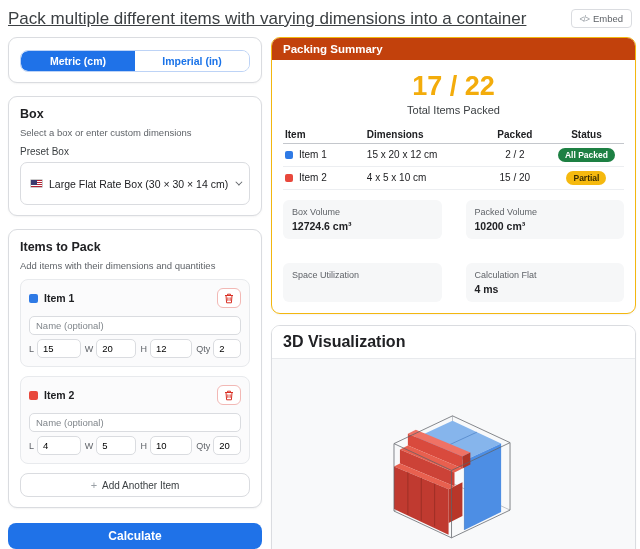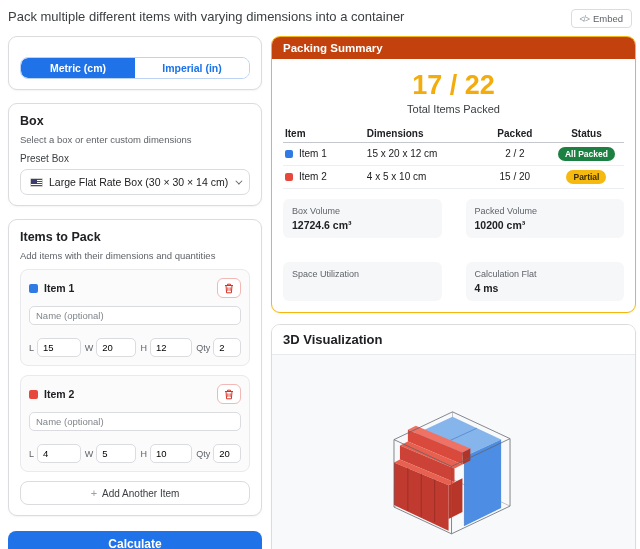--- a/index.html
+++ b/index.html
@@ -1,58 +1,58 @@
 <!DOCTYPE html>
 <html><head>
 <meta charset="utf-8">
 <style>
   * { margin:0; padding:0; box-sizing:border-box; }
   html,body { width:640px; height:549px; overflow:hidden; background:#fff;
     font-family:"Liberation Sans", sans-serif; color:#202124; }
   .page { padding:7px 4px 0 8px; display:flex; flex-direction:column; height:100%; }
   .topbar { display:flex; justify-content:space-between; align-items:flex-start; padding:2px 4px 8px 0; }
-  .page-title { font-size:13px; color:#3c4043; }
+  .page-title { font-size:17px; color:#3c4043;text-decoration:underline; }
   .embed-btn { display:flex; align-items:center; gap:4px; border:1px solid #dadce0; background:#fff;
     border-radius:4px; padding:3px 8px; font-size:9.5px; color:#5f6368; cursor:pointer; }
   .embed-btn .code { font-size:8.5px; color:#9aa0a6; letter-spacing:-1px; }
   .cols { display:flex; gap:9px; flex:1; }
   .left { width:254px; flex:none; }
   .right { flex:1; min-width:0; }
 
   .card { background:#fff; border:1px solid #dadce0; border-radius:9px; padding:10px 11px; margin-bottom:13px;
     box-shadow:0 1px 2px rgba(60,64,67,.06); }
   .card h2 { font-size:12.5px; font-weight:bold; margin-bottom:6px; }
   .subtle { font-size:9.5px; color:#5f6368; margin-bottom:8px; }
 
   
-  .toggle { display:flex; border:1px solid #bdd3f6; border-radius:8px; overflow:hidden; height:22px; margin-top:10px; }
+  .toggle { display:flex; border:1px solid #bdd3f6; border-radius:8px; overflow:hidden; height:22px; margin-top:2px; }
   .toggle button { flex:1; border:none; font-size:10.5px; font-weight:bold; cursor:pointer; background:#fff; color:#1a73e8;
     font-family:"Liberation Sans",sans-serif; }
   .toggle button.active { background:#1f72e8; color:#fff; border-radius:7px 0 0 7px; }
 
   
   .field-label { font-size:10px; color:#3c4043; margin:6px 0 5px; }
-  .select { display:flex; align-items:center; gap:6px; border:1px solid #dadce0; border-radius:7px; height:26px;
+  .select { display:flex; align-items:center; gap:6px; border:1px solid #dadce0; border-radius:7px; height:43px;
     padding:0 9px; font-size:10.5px; color:#202124; background:#fff; cursor:pointer; }
   .select .grow { flex:1; white-space:nowrap; overflow:hidden; }
   .us-flag { width:13px; height:9px; flex:none; border-radius:1px; position:relative; display:inline-block;
     background:repeating-linear-gradient(180deg,#b22234 0 1px,#fff 1px 2px); border:.5px solid #ccc; }
   .us-flag::after { content:""; position:absolute; left:0; top:0; width:6px; height:5px; background:#3c3b6e; }
   .chev { width:5px; height:5px; border-right:1.3px solid #5f6368; border-bottom:1.3px solid #5f6368;
     transform:rotate(45deg) translateY(-2px); flex:none; }
 
   
   .item-panel { background:#fbfbfc; border:1px solid #e8eaed; border-radius:8px; padding:8px; margin-bottom:9px; }
   .item-head { display:flex; align-items:center; gap:6px; margin-bottom:7px; }
   .sq { width:9px; height:9px; border-radius:2px; flex:none; }
   .item-title { font-size:10.5px; font-weight:bold; flex:1; }
   .trash-btn { width:24px; height:20px; border:1px solid #f2b8b5; border-radius:6px; background:#fff;
     display:flex; align-items:center; justify-content:center; cursor:pointer; }
   .name-input { width:100%; height:19px; border:1px solid #dadce0; border-radius:5px; padding:0 6px;
-    font-size:9.5px; color:#202124; margin-bottom:13px; font-family:"Liberation Sans",sans-serif; }
+    font-size:9.5px; color:#202124; margin-bottom:4px; font-family:"Liberation Sans",sans-serif; }
   .name-input::placeholder { color:#80868b; }
   .dims-row { display:flex; align-items:center; gap:4px; }
   .dim-label { font-size:9px; color:#5f6368; flex:none; }
   .dim-input { width:100%; min-width:0; height:19px; border:1px solid #dadce0; border-radius:5px; padding:0 5px;
     font-size:9.5px; font-family:"Liberation Sans",sans-serif; }
   .dim-group { display:flex; align-items:center; gap:3px; flex:3; }
   .dim-group.qty { flex:2.6; }
   .add-btn { width:100%; height:24px; border:1px solid #dadce0; border-radius:8px; background:#fff; cursor:pointer;
     font-size:10px; color:#3c4043; display:flex; align-items:center; justify-content:center; gap:5px;
     font-family:"Liberation Sans",sans-serif; }
@@ -75,21 +75,21 @@
   .badge { display:inline-block; border-radius:9px; padding:2px 7px; font-size:8.5px; font-weight:bold; }
   .badge.success { background:#1d8043; color:#fff;border-radius:7px; }
   .badge.warning { background:#f5b90f; color:#3d2e00; }
   .stats { display:grid; grid-template-columns:1fr 1fr; gap:24px; margin-top:10px; }
   .stat { background:#f6f7f8; border-radius:6px; padding:7px 9px; }
   .stat .lbl { font-size:9px; color:#5f6368; margin-bottom:3px; }
   .stat .val { font-size:10.5px; font-weight:bold; color:#202124; }
 
   
   .viz-card { border:1px solid #dadce0; border-radius:9px; overflow:hidden; box-shadow:0 1px 2px rgba(60,64,67,.06); }
-  .viz-head { font-size:13px; font-weight:bold; padding:7px 11px; border-bottom:1px solid #e8eaed; background:#fff; }
+  .viz-head { font-size:16px; font-weight:bold; padding:7px 11px; border-bottom:1px solid #e8eaed; background:#fff; }
   .viz-canvas { height:198px; background:#f8f9fa; }
   .viz-canvas svg { display:block; }
   .viz-foot { display:flex; align-items:center; justify-content:space-between; padding:5px 10px;
     border-top:1px solid #e8eaed; background:#fcfcfd; }
   .shown { font-size:10px; color:#3c4043; }
   .shown b { font-weight:bold; }
   .ctrl-group { display:flex; }
   .ctrl { width:23px; height:20px; border:1px solid #dadce0; border-left-width:0; background:#fff; color:#5f6368;
     font-size:11px; line-height:1; display:flex; align-items:center; justify-content:center; cursor:pointer;
     font-family:"Liberation Sans",sans-serif; }

